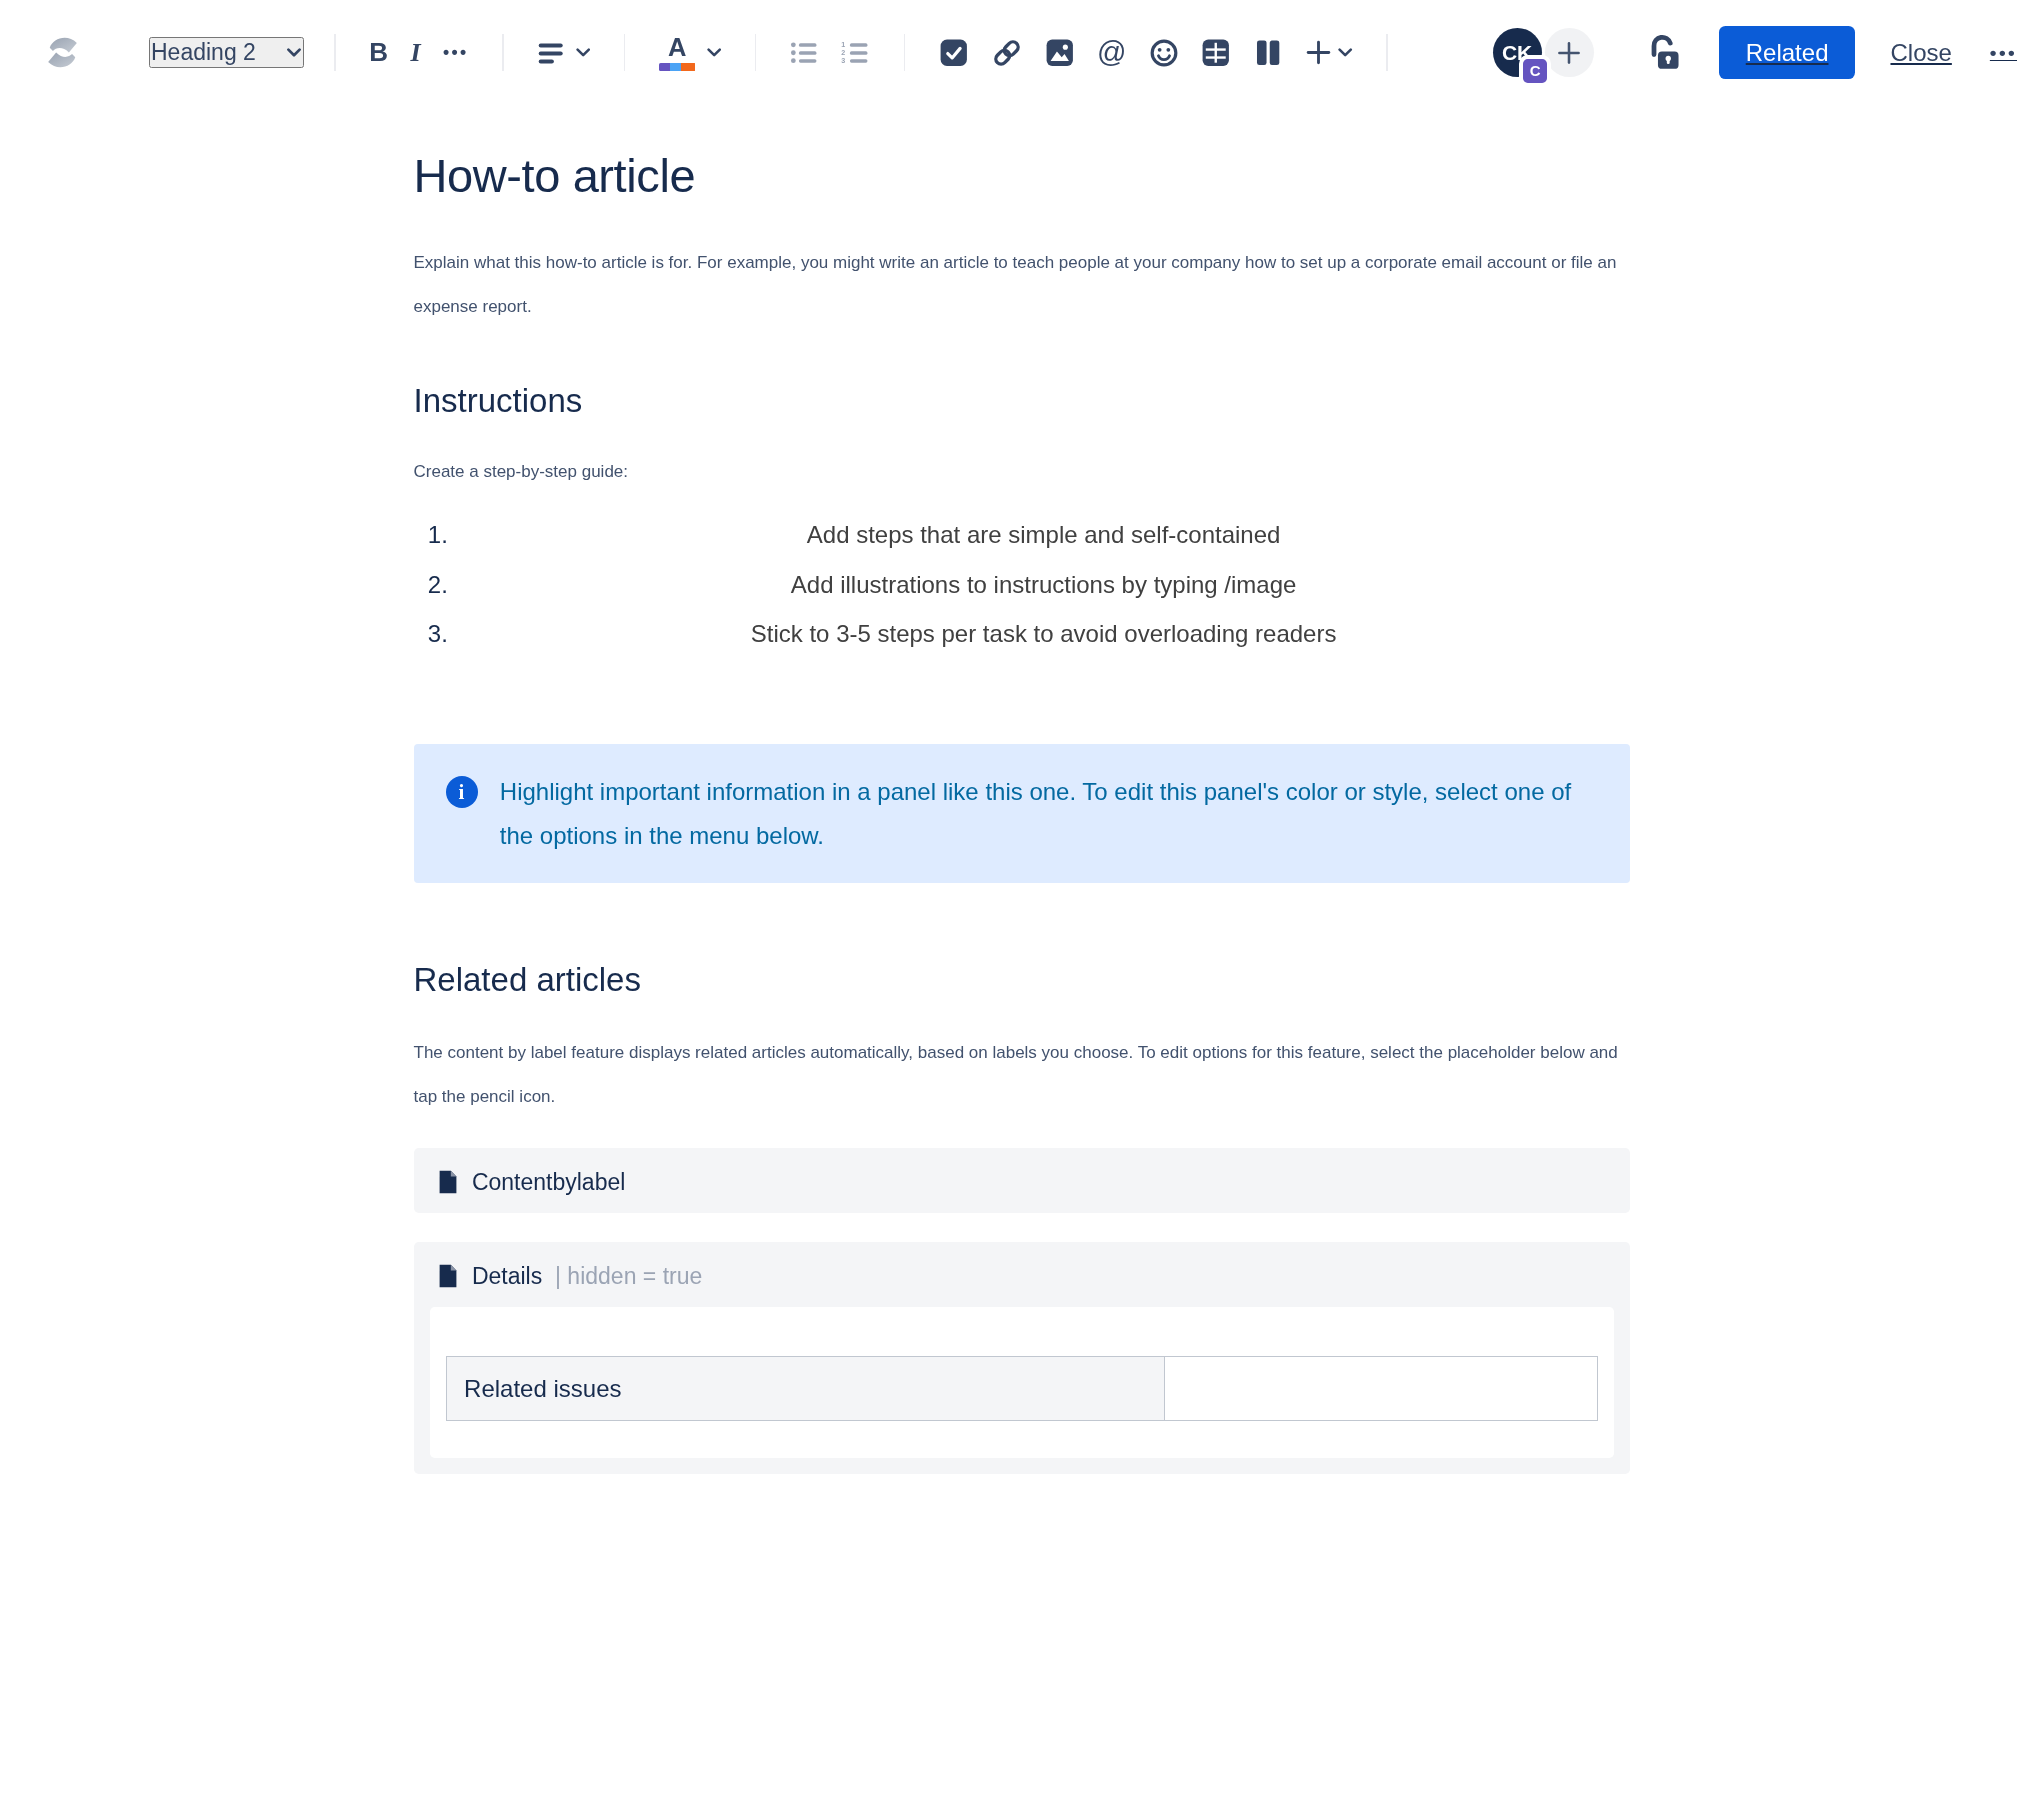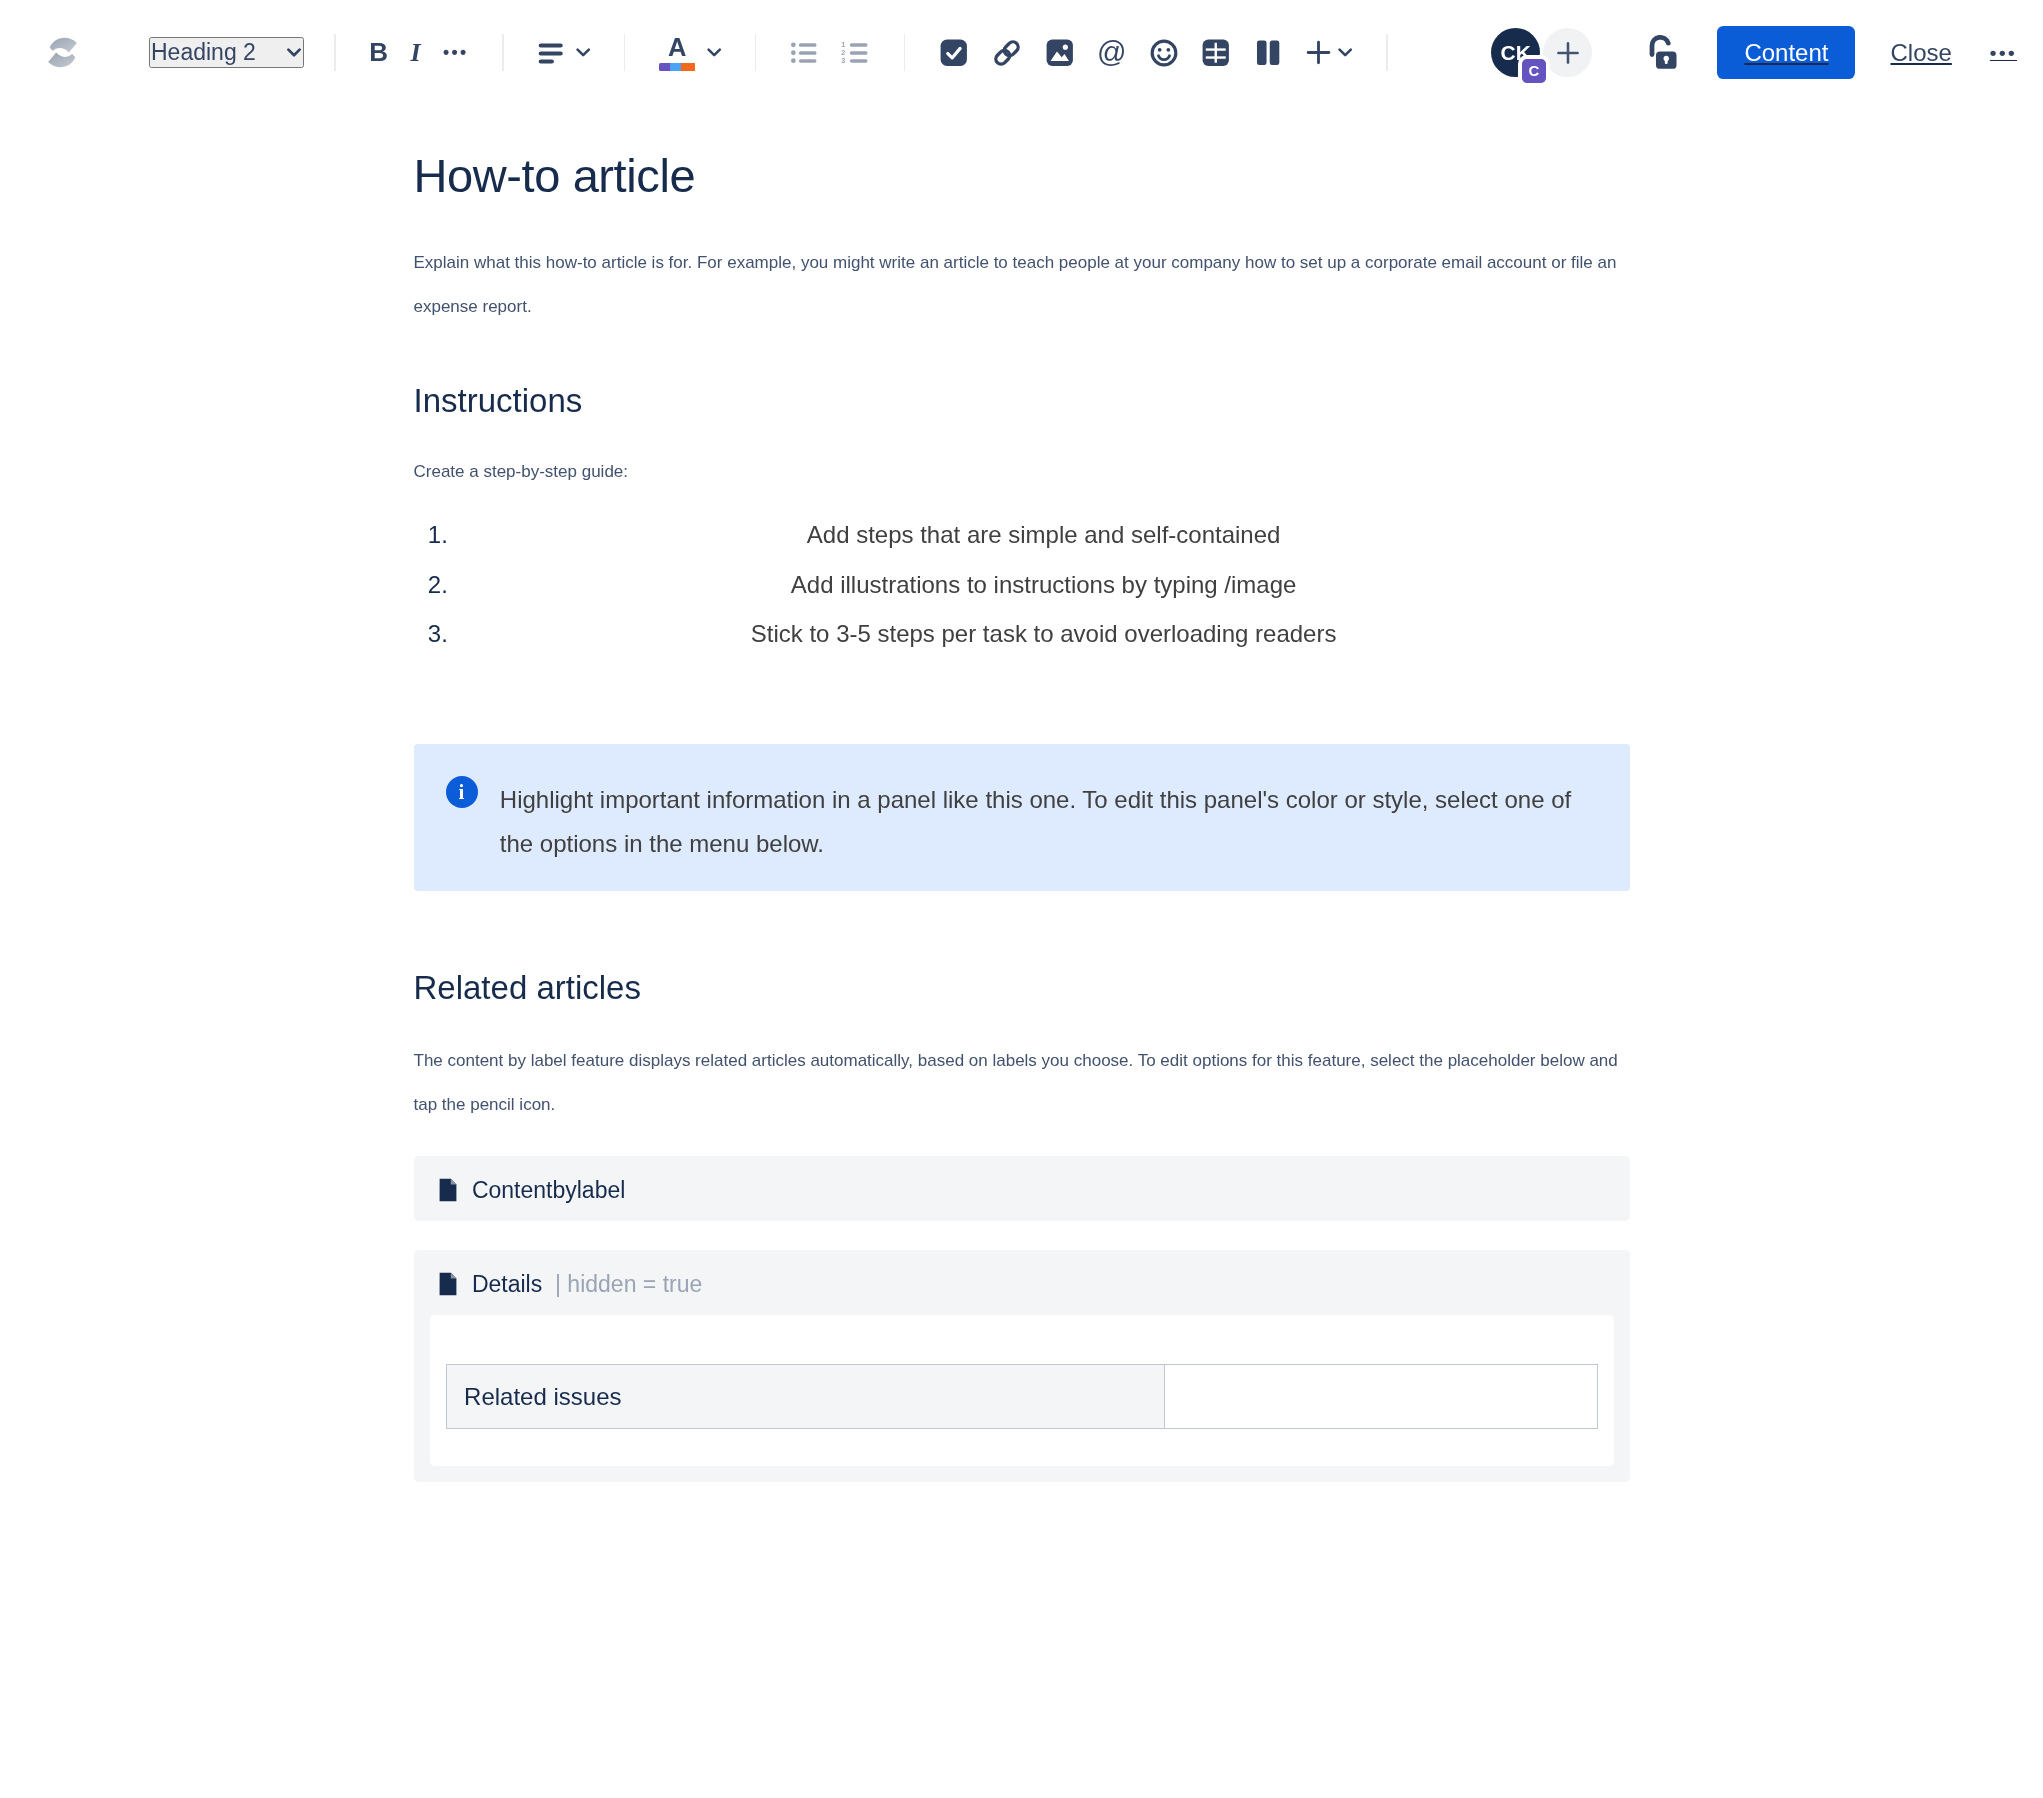--- a/index.html
+++ b/index.html
@@ -55,21 +55,21 @@
   .lead { margin-top:30px; }
   ol.steps { margin-top:19px; padding-left:41px; font-size:24px; line-height:44px; color:#404040;text-align:center; }
   ol.steps li { padding-left:3.2px; margin-top:5.6px; }
   ol.steps li::marker { color:#172B4D; }
 
   .info-panel { margin-top:88px; background:#DEEBFF; border-radius:4px; padding:25.5px 32px;
     display:flex; gap:22.3px; }
   .info-icon { flex:none; width:32px; height:32px; border-radius:50%; background:#0B5CD7; color:#fff;
     margin-top:6.4px; display:flex; align-items:center; justify-content:center;
     font-size:21px; font-weight:700; font-family:"Liberation Serif", serif; }
-  .info-text { font-size:24px; line-height:44px; color:#404040;margin-top:8px; }
+  .info-text { font-size:24px; line-height:44px; color:#0369a1; }
 
   .h2-related { margin-top:78px; }
   .related-body { margin-top:32px; }
 
   .macro { margin-top:29px; background:#F4F5F7; border-radius:4.8px; padding:19px 16px 16px; }
   .macro-header { display:flex; align-items:center; padding-left:8px; height:30px; }
   .doc-icon { flex:none; margin-right:14.4px; display:flex; }
   .macro-name { font-size:23px; color:#172B4D; }
   .macro-params { font-size:23px; color:#9BA4B4; margin-left:12.8px; }
 
@@ -292,21 +292,21 @@
     <button class="lock-btn">
       <span>
         <svg width="37" height="38" viewBox="0 0 46 48">
           <path d="M11 26 V15 a10.5 10.5 0 0 1 20.5 -3.5" fill="none" stroke="#344563" stroke-width="6" stroke-linecap="round"></path>
           <rect x="16" y="22" width="26" height="22" rx="5" fill="#344563"></rect>
           <circle cx="29" cy="31" r="3.4" fill="#fff"></circle>
           <rect x="27.2" y="32" width="3.6" height="6" rx="1.6" fill="#fff"></rect>
         </svg>
       </span>
     </button>
-    <button class="publish-btn">Content</button>
+    <button class="publish-btn">Related</button>
     <button class="close-btn">Close</button>
     <button class="overflow-btn">
       <span>•••</span>
     </button>
   </div>
 </div>
 
 <div class="content">
 
   <h1 class="doc-title">How-to article</h1>

